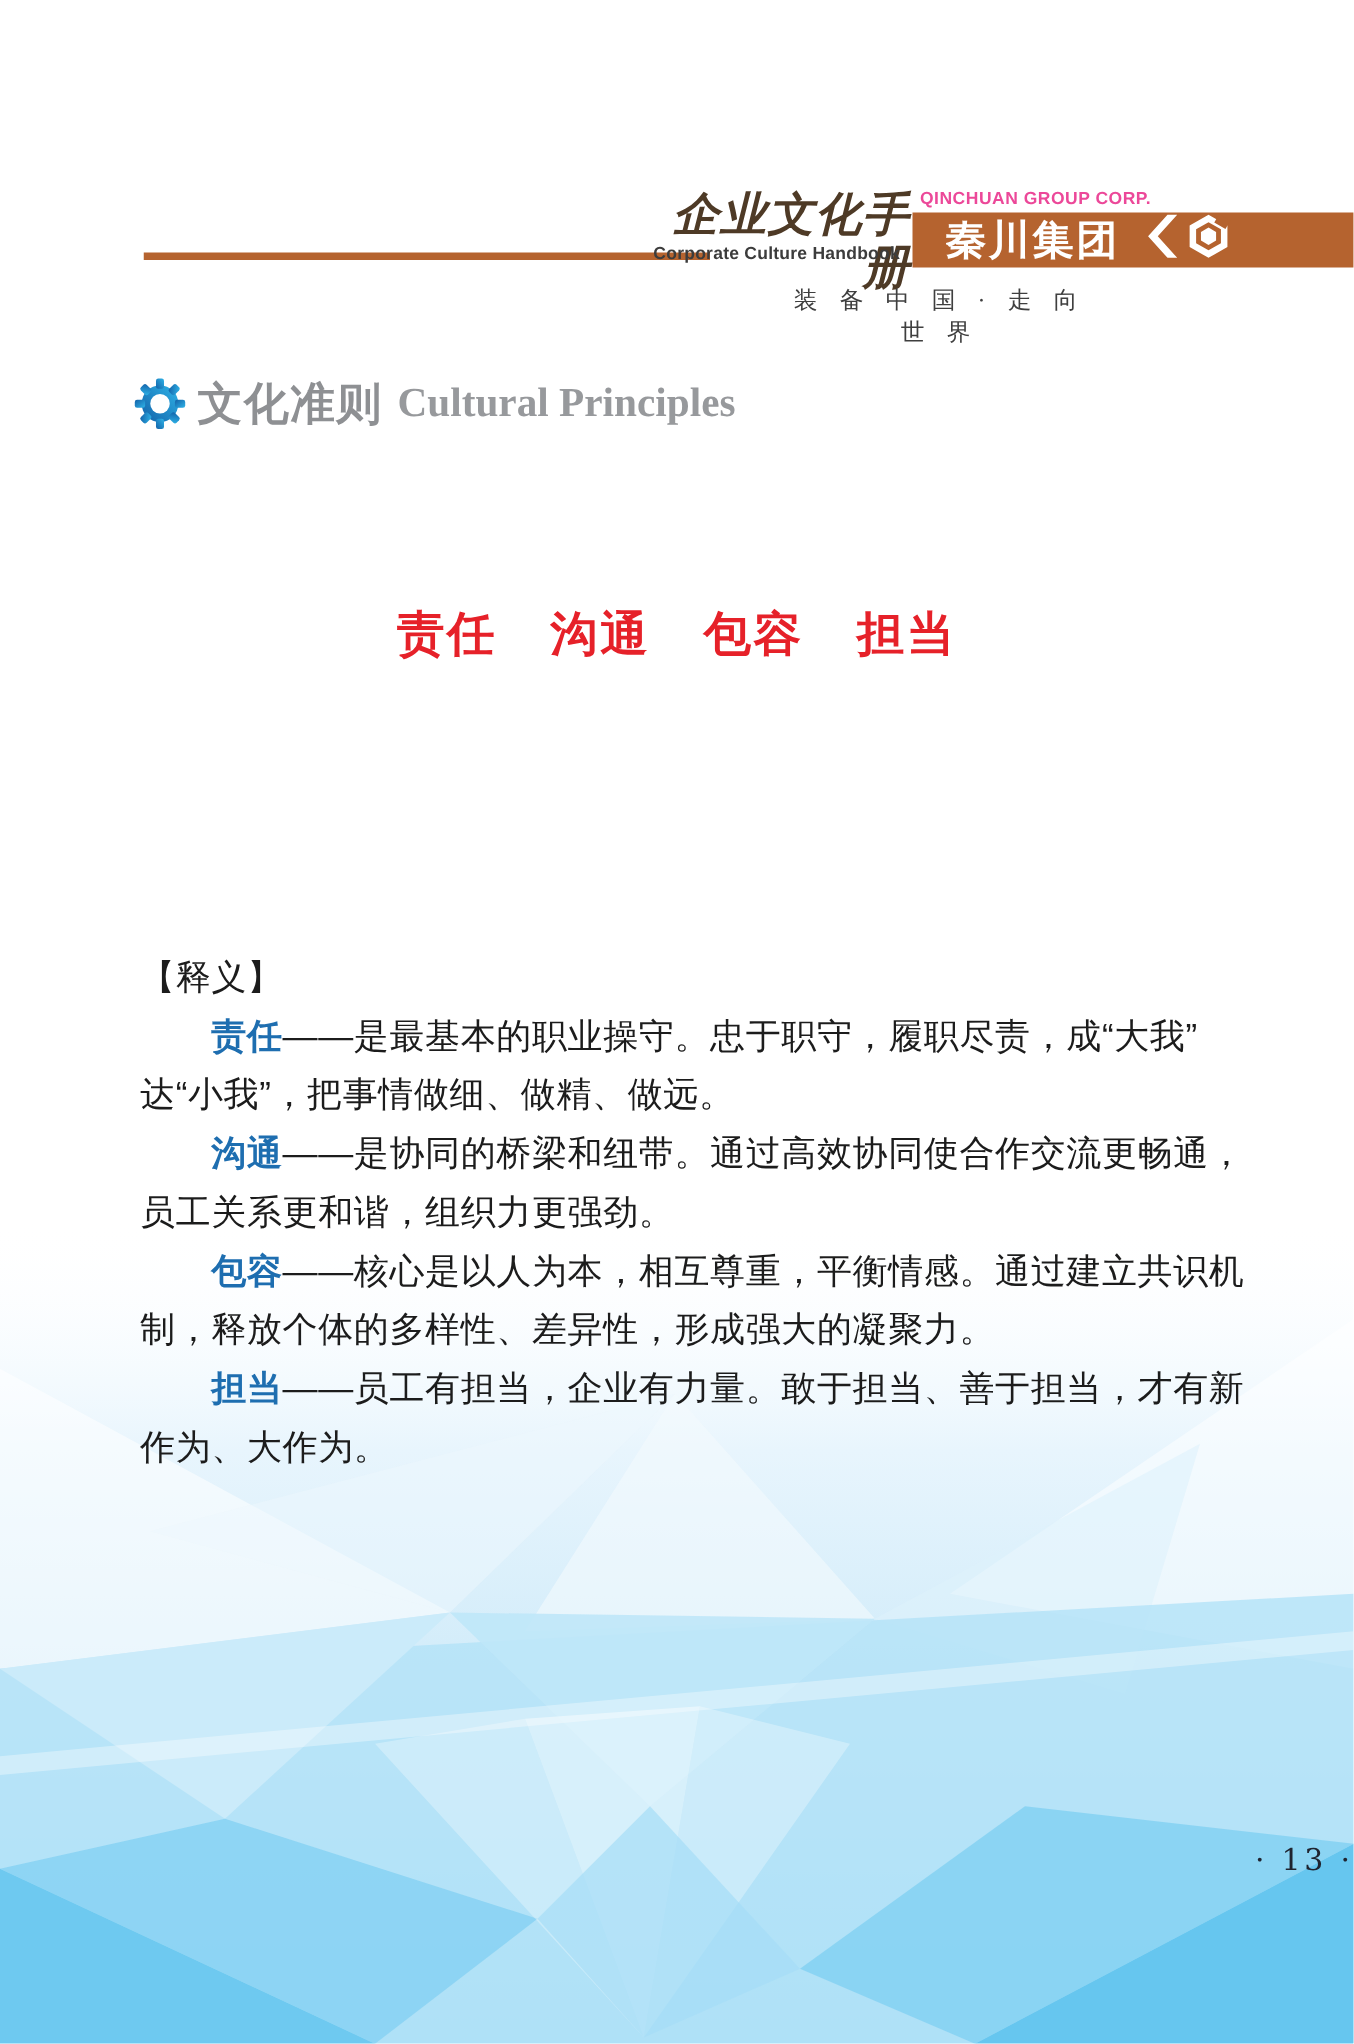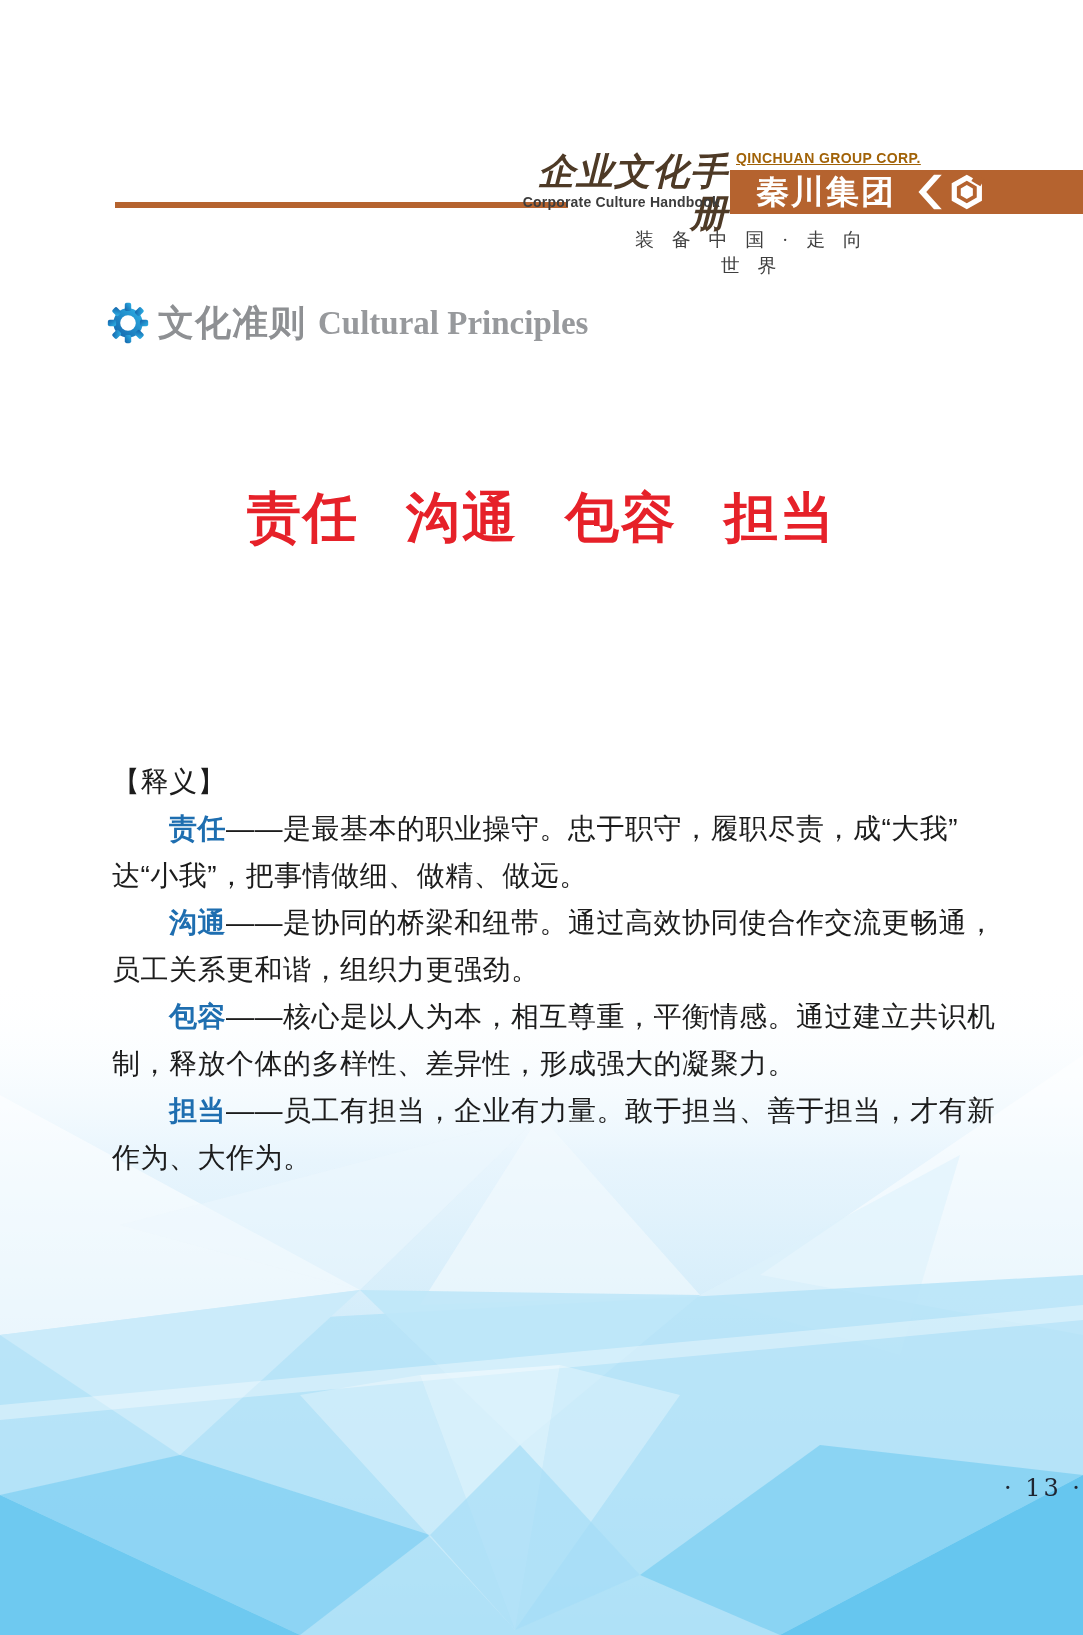--- a/index.html
+++ b/index.html
@@ -25,28 +25,27 @@
     color: #4e3a26; letter-spacing: 1px; line-height: 42px;
   }
   .handbook-en {
     position: absolute; left: 520px; top: 194px; width: 200px;
     text-align: right;
     font-size: 14px; font-weight: bold; color: #3c3c3c;
     letter-spacing: 0.2px;
   }
   .group-caption {
     position: absolute; left: 736px; top: 150px;
-    font-size: 14px; font-weight: bold; color: #a16207;
+    font-size: 14px; font-weight: bold; color: #ec4899;
     letter-spacing: 0.4px;
-    text-decoration: underline;
   }
   .brand-block {
     position: absolute; left: 730px; top: 170px;
     width: 353px; height: 44px; background: #b5632f;
-    display: flex; align-items: center;
+    display: flex; 
   }
   .brand-zh {
     margin-left: 26px;
     font-size: 33px; font-weight: bold; color: #ffffff;
     letter-spacing: 2px; line-height: 44px;
     font-family: "Liberation Sans", sans-serif;
   }
   .brand-mark { margin-left: 14px; display: block; }
   .tagline {
     position: absolute; left: 620px; top: 227px; width: 260px;
@@ -68,21 +67,21 @@
   }
   .section-en {
     margin-left: 12px;
     font-family: "Liberation Serif", serif;
     font-size: 33px; font-weight: bold; color: #97999c;
   }
   
   .headline {
     position: absolute; left: 0; top: 482px; width: 1083px;
     text-align: center;
-    font-size: 54px; font-weight: bold; color: #e62129;
+    font-size: 38px; font-weight: bold; color: #e62129;
     letter-spacing: 2px; word-spacing: 30px;
   }
   
   .interpretation {
     position: absolute; left: 112px; top: 758px; width: 910px;
     font-size: 28px; color: #1c1c1c; line-height: 47px;
     letter-spacing: 0.5px;
     z-index: 2;
   }
   .shiyi { margin: 0; }

